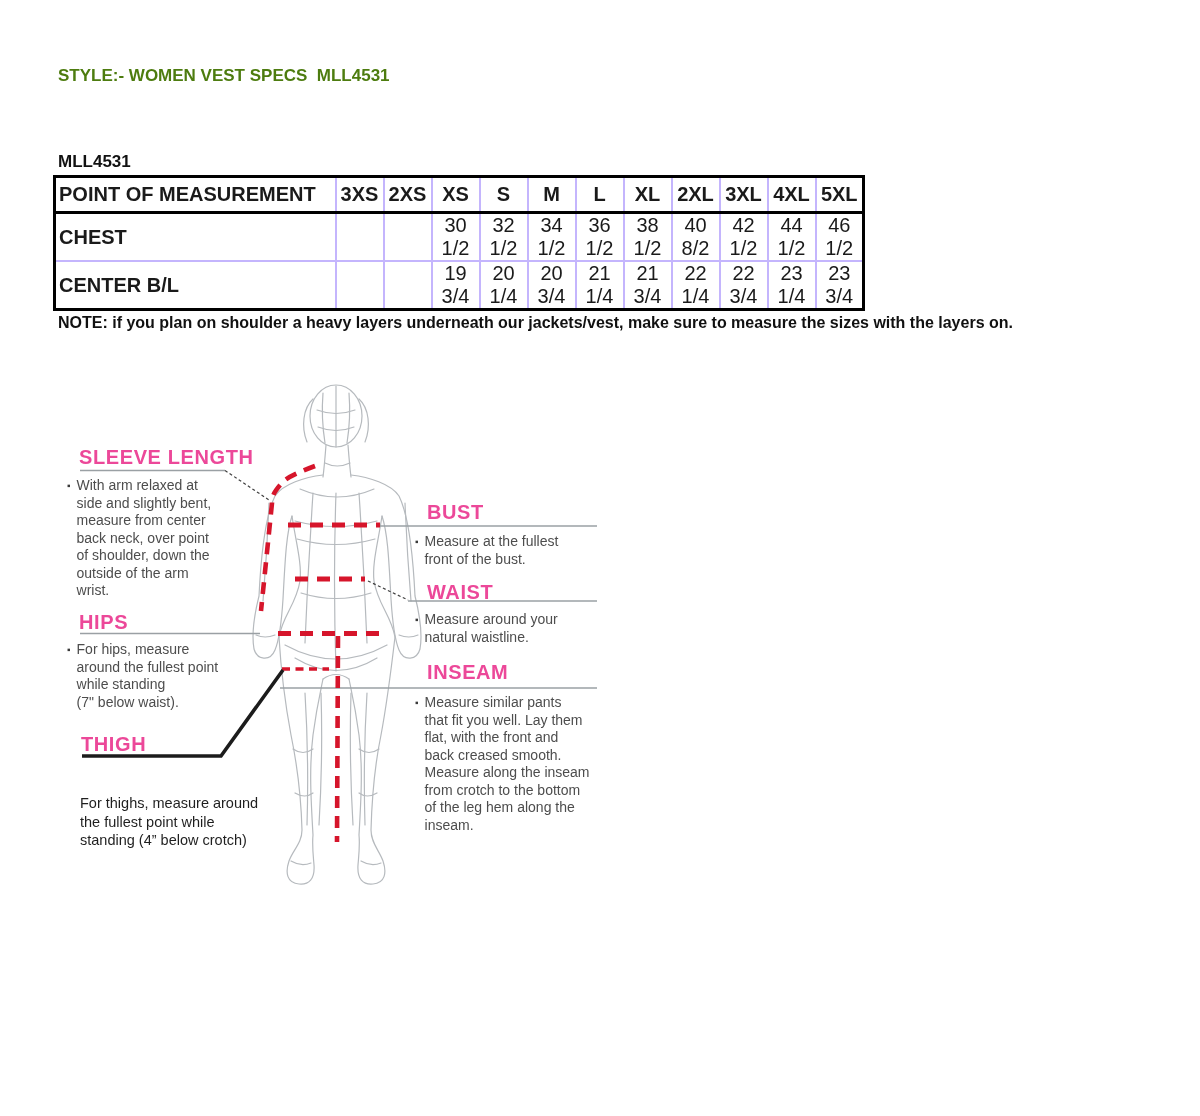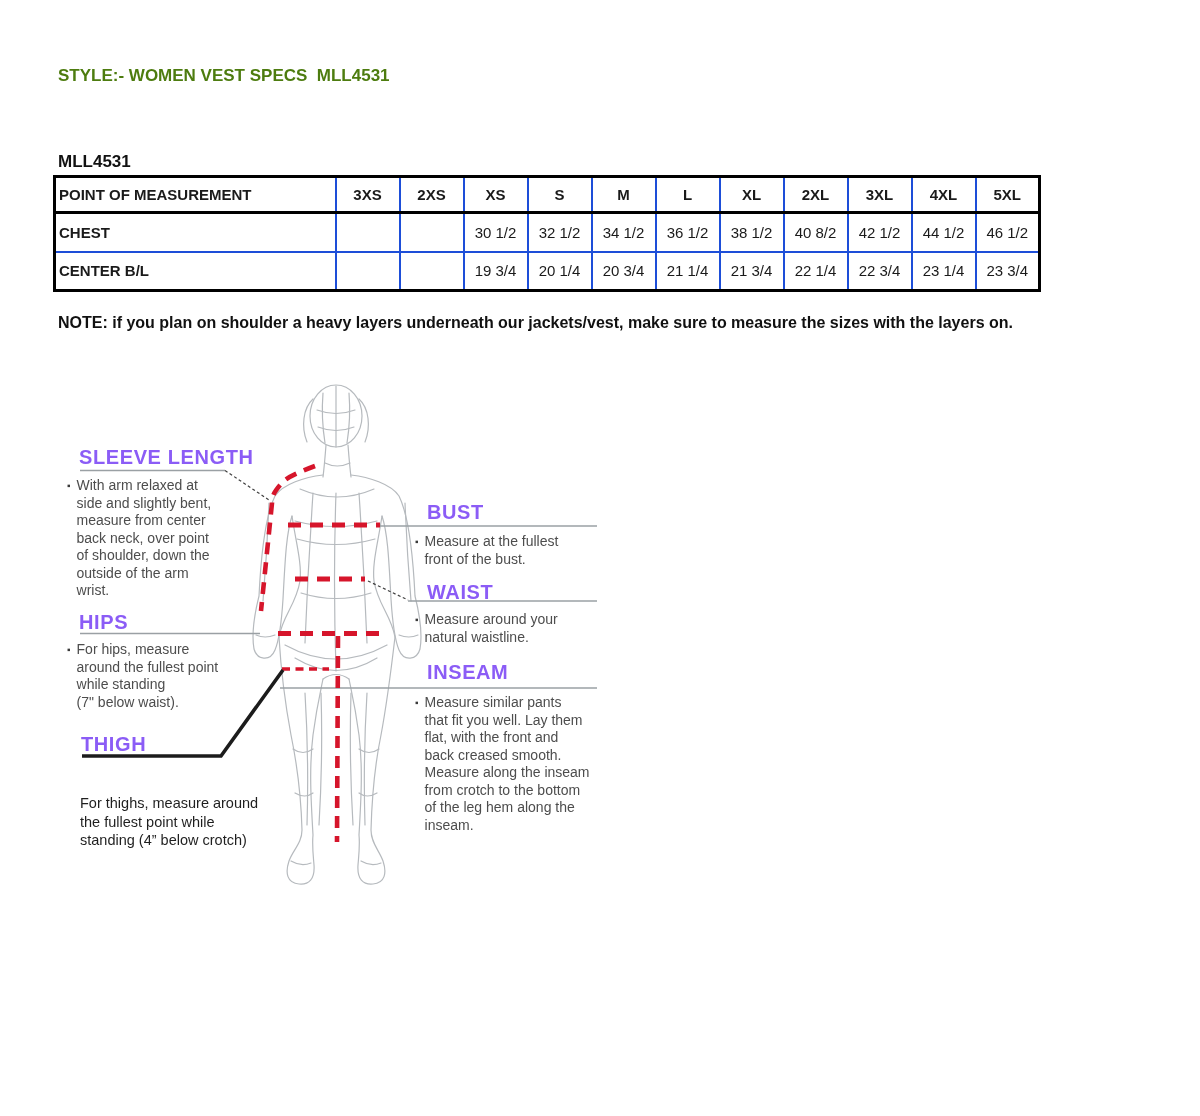--- a/index.html
+++ b/index.html
@@ -10,35 +10,35 @@
   }
 
   
   .doc-title { position:absolute; left:58px; top:66px; font-size:17px; font-weight:bold; white-space:pre; color:#4d7c0f; }
   .doc-code  { position:absolute; left:58px; top:128px; font-size:17px; font-weight:bold; color:#111;margin-top:24px; }
   .doc-note  { position:absolute; left:58px; top:314px; font-size:16px; font-weight:bold; color:#111; }
 
   
   .size-table-wrap { position:absolute; left:53px; top:175px; }
   table { border-collapse:collapse; border:3px solid #000; table-layout:fixed; }
-  th, td { border:2px solid #1d4ed8; font-size:15px; text-align:center; vertical-align:middle; overflow:hidden; }
+  th, td { border:2px solid #c4b5fd; font-size:20px; text-align:center; vertical-align:middle; overflow:hidden; }
   thead tr { height:36px; }
   tbody tr { height:39px; }
   thead th { font-weight:bold; }
   th.pom, td.pom { width:281px; text-align:left; padding-left:3px; font-weight:bold; }
-  th.size-col, td.size-col { width:64px; }
+  th.size-col, td.size-col { width:48px; }
   thead tr { border-bottom:3px solid #000; }
 
   
   .diagram { position:absolute; left:55px; top:353px; width:570px; height:540px; }
   .diagram svg { position:absolute; left:0; top:0; }
 
   .guide-title {
     position:absolute; font-size:20px; font-weight:bold; letter-spacing:0.6px;
-    color:#8b5cf6; white-space:nowrap;
+    color:#ec4899; white-space:nowrap;
   }
   .guide-desc { position:absolute; display:flex; align-items:flex-start; }
   .bullet { font-size:10px; line-height:17.5px; color:#3a3a3a; margin-right:6px; position:relative; top:0px; }
   .desc-text { font-size:14px; line-height:17.5px; color:#4d4d4d; white-space:pre-line; }
   .desc-dark .desc-text { font-size:14.5px; line-height:18.5px; color:#1f1f1f;margin-top:29px; }
 </style>
 </head>
 <body>
 
 <div class="doc-title">STYLE:- WOMEN VEST SPECS  MLL4531</div>

